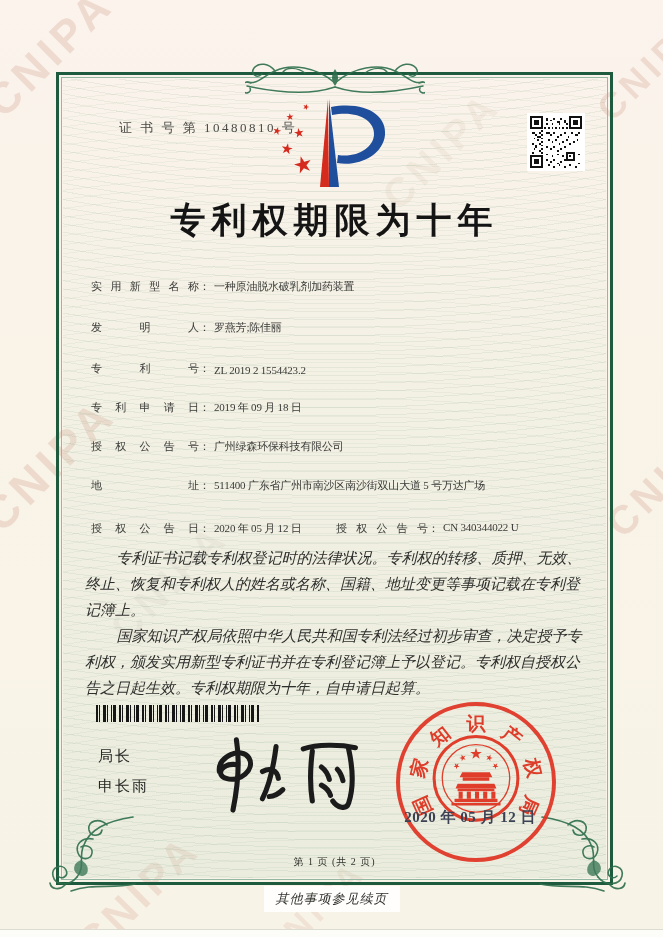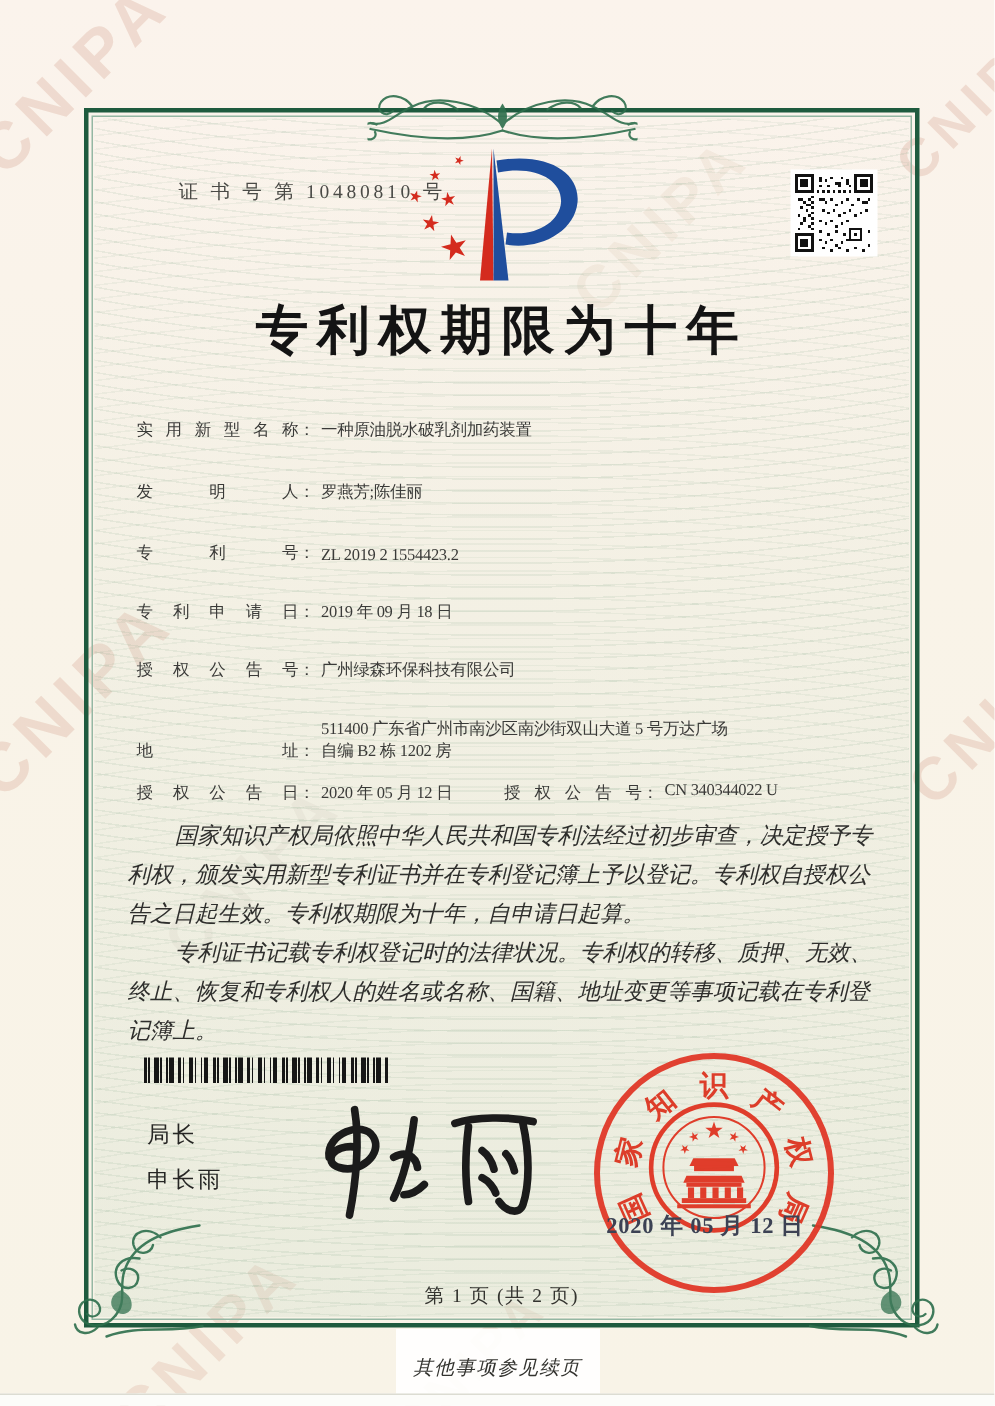--- a/index.html
+++ b/index.html
@@ -74,23 +74,23 @@
   .sc1{transform:rotate(-76deg) translateY(-58px);}
   .sc2{transform:rotate(-38deg) translateY(-58px);}
   .sc3{transform:rotate(0deg) translateY(-58px);}
   .sc4{transform:rotate(38deg) translateY(-58px);}
   .sc5{transform:rotate(76deg) translateY(-58px);}
   .sc6{transform:rotate(114deg) translateY(-58px);}
   .seal-emblem{position:absolute;left:50%;top:50%;transform:translate(-50%,-54%);opacity:.92;}
   .seal-date{position:absolute;left:-6px;right:6px;top:106px;text-align:center;font-size:15px;font-weight:bold;color:#3c4254;letter-spacing:0.5px;}
 
   
-  .page-num{position:absolute;left:0;top:780px;width:100%;text-align:center;font-size:13px;color:#33332f;letter-spacing:1px;}
+  .page-num{position:absolute;left:0;top:780px;width:100%;text-align:center;font-size:10px;color:#33332f;letter-spacing:1px;}
   .cont-note{position:absolute;left:56px;top:886px;width:551px;text-align:center;}
-  .cont-note span{display:inline-block;padding:17px 12px;background:rgba(255,255,255,.9);font-size:13px;color:#33332f;letter-spacing:1px;font-style:italic;}
+  .cont-note span{display:inline-block;padding:4px 12px;background:rgba(255,255,255,.9);font-size:13px;color:#33332f;letter-spacing:1px;font-style:italic;}
 </style>
 </head>
 <body>
 
 <div class="paper">
 
   <span class="wm wm1">CNIPA</span>
   <span class="wm wm2">CNIPA</span>
   <span class="wm wm3">CNIPA</span>
   <span class="wm wm4">CNIPA</span>
@@ -295,37 +295,36 @@
     <div class="frow" style="top:364px">
       <span class="flabel">授权公告号</span>
         <span class="fcolon">：</span>
       <span class="fvalue">广州绿森环保科技有限公司</span>
     </div>
     <div class="frow" style="top:403px">
       <span class="flabel">地址</span>
         <span class="fcolon">：</span>
       <span class="fvalue wrap2">
         <div>511400 广东省广州市南沙区南沙街双山大道 5 号万达广场</div>
-        <div>自编 B2 栋 1202 房</div>
       </span>
     </div>
     <div class="frow" style="top:446px">
       <span class="flabel">授权公告日</span>
         <span class="fcolon">：</span>
       <span class="fvalue">2020 年 05 月 12 日</span>
       <span class="grant-group2">
         <span class="flabel">授权公告号</span>
           <span class="fcolon">：</span>
         <span class="fvalue">CN 340344022 U</span>
       </span>
     </div>
 
     <div class="paras">
+      <p>专利证书记载专利权登记时的法律状况。专利权的转移、质押、无效、终止、恢复和专利权人的姓名或名称、国籍、地址变更等事项记载在专利登记簿上。</p>
       <p>国家知识产权局依照中华人民共和国专利法经过初步审查，决定授予专利权，颁发实用新型专利证书并在专利登记簿上予以登记。专利权自授权公告之日起生效。专利权期限为十年，自申请日起算。</p>
-      <p>专利证书记载专利权登记时的法律状况。专利权的转移、质押、无效、终止、恢复和专利权人的姓名或名称、国籍、地址变更等事项记载在专利登记簿上。</p>
     </div>
 
     <div class="barcode"></div>
 
     <div class="officer">
       <div>局长</div>
       <div>申长雨</div>
     </div>
 
     <svg class="signature" width="170" height="85" viewBox="0 0 150 75">

